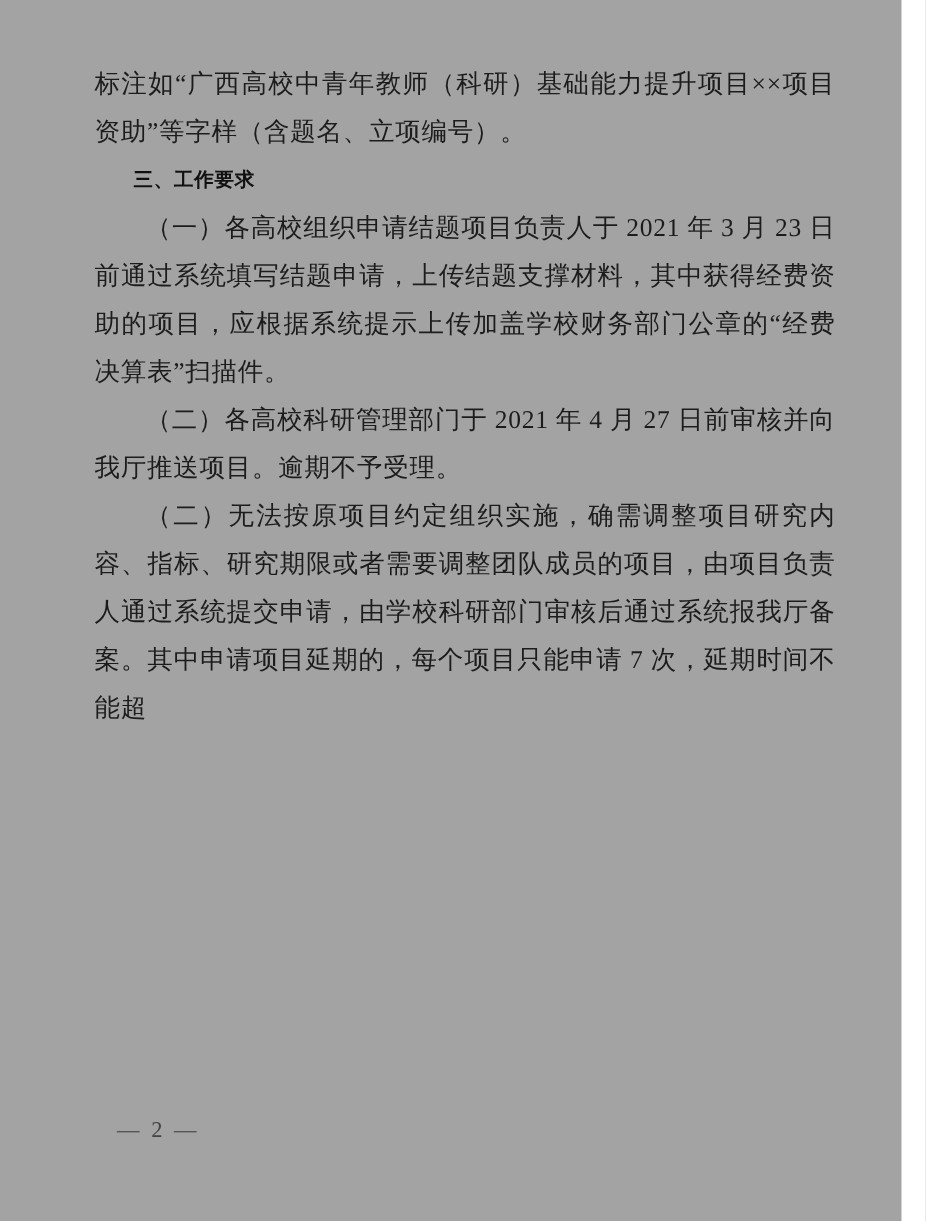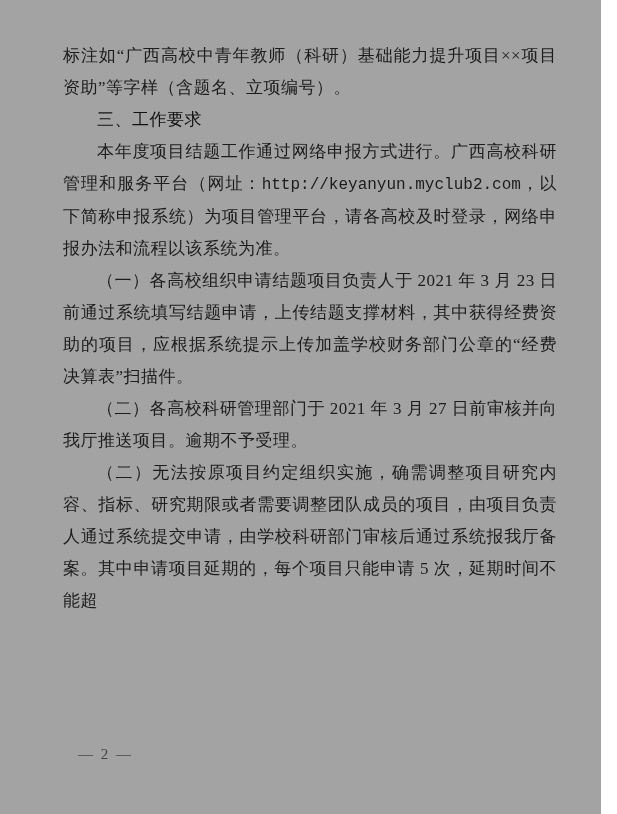--- a/index.html
+++ b/index.html
@@ -29,25 +29,25 @@
     letter-spacing: 0.5px;
     text-align: justify;
     text-justify: inter-character;
     color: #1c1c1c;
   }
   .para.indent {
     text-indent: 2em;
   }
   .heading {
     margin: 0;
-    font-size: 17px;
+    font-size: 13px;
     line-height: 32px;
     letter-spacing: 0.5px;
     text-indent: 2em;
-    font-weight: normal;
+    font-weight: bold;
     font-family: "Liberation Sans", "DejaVu Sans", sans-serif;
     color: #111111;
   }
   .url {
     font-family: "Liberation Mono", "DejaVu Sans Mono", monospace;
     font-size: 16px;
     letter-spacing: 0px;
   }
   .footer {
     position: absolute;
@@ -63,26 +63,25 @@
 </head>
 <body>
 
 <div class="page">
   <div class="content">
 
     <p class="para">标注如“广西高校中青年教师（科研）基础能力提升项目××项目资助”等字样（含题名、立项编号）。</p>
 
     <p class="heading">三、工作要求</p>
 
-    <p class="para indent"><span>本年度项目结题工作通过网络申报方式进行。广西高校科研管理和服务平台（网址：</span><span class="url">http://keyanyun.myclub2.com</span><span>，以下简称申报系统）为项目管理平台，请各高校及时登录，网络申报办法和流程以该系统为准。</span></p>
 
     <p class="para indent">（一）各高校组织申请结题项目负责人于 2021 年 3 月 23 日前通过系统填写结题申请，上传结题支撑材料，其中获得经费资助的项目，应根据系统提示上传加盖学校财务部门公章的“经费决算表”扫描件。</p>
 
-    <p class="para indent">（二）各高校科研管理部门于 2021 年 3 月 27 日前审核并向我厅推送项目。逾期不予受理。</p>
+    <p class="para indent">（二）各高校科研管理部门于 2021 年 4 月 27 日前审核并向我厅推送项目。逾期不予受理。</p>
 
 
 
-    <p class="para indent">（二）无法按原项目约定组织实施，确需调整项目研究内容、指标、研究期限或者需要调整团队成员的项目，由项目负责人通过系统提交申请，由学校科研部门审核后通过系统报我厅备案。其中申请项目延期的，每个项目只能申请 5 次，延期时间不能超</p>
+    <p class="para indent">（二）无法按原项目约定组织实施，确需调整项目研究内容、指标、研究期限或者需要调整团队成员的项目，由项目负责人通过系统提交申请，由学校科研部门审核后通过系统报我厅备案。其中申请项目延期的，每个项目只能申请 7 次，延期时间不能超</p>
 
   </div>
 
   <div class="footer">— 2 —</div>
 </div>
 
 </body></html>

